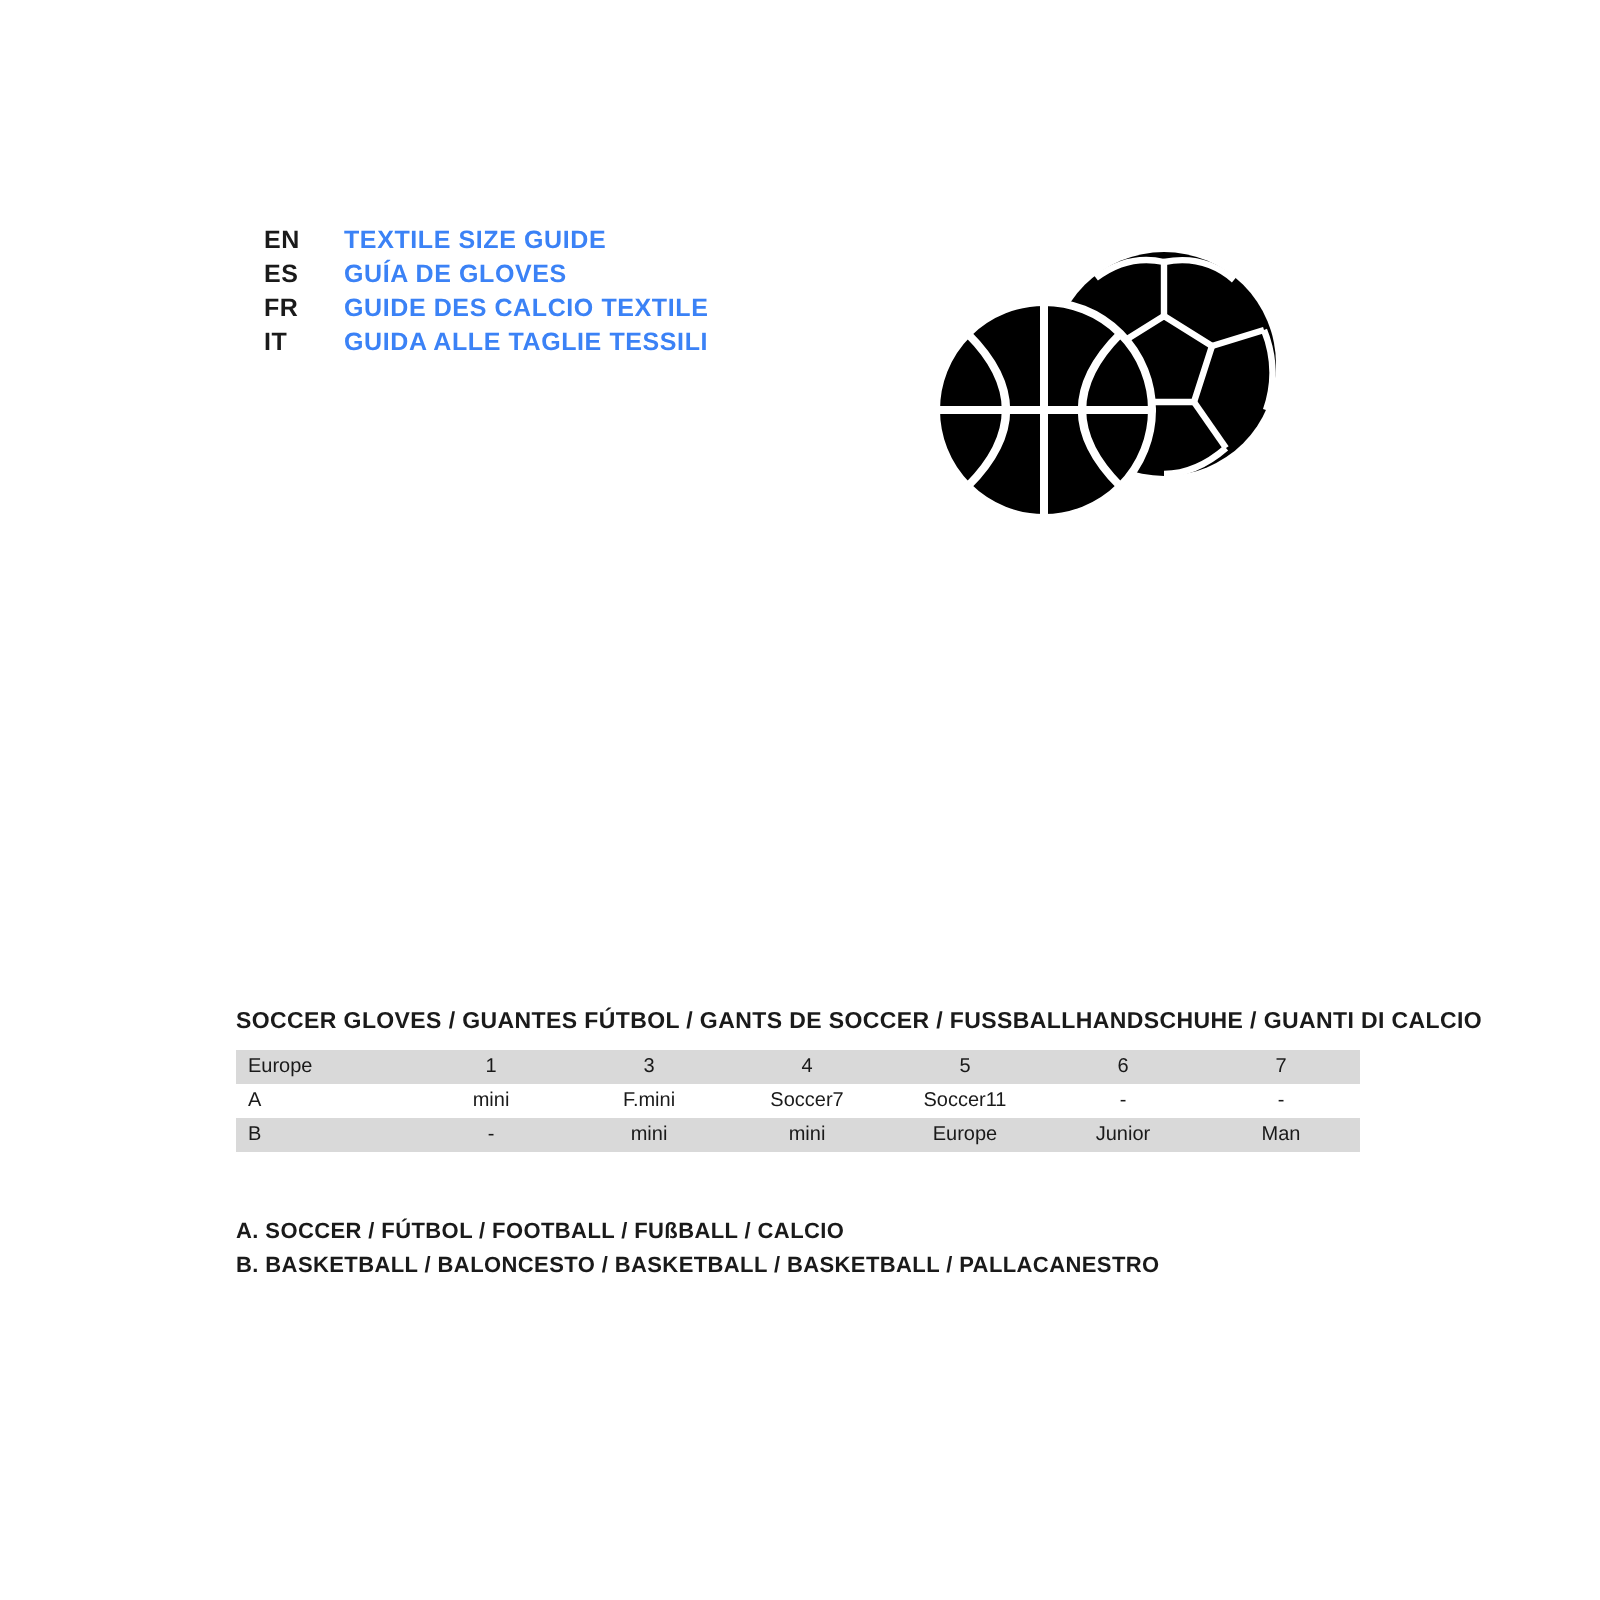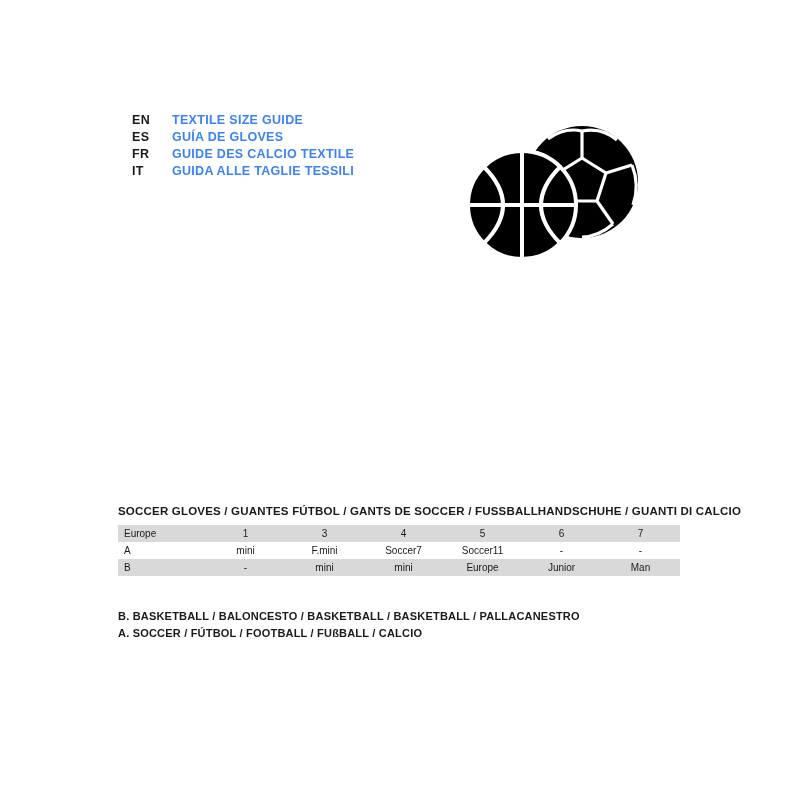--- a/index.html
+++ b/index.html
@@ -195,15 +195,15 @@
         <td>mini</td>
         <td>Europe</td>
         <td>Junior</td>
         <td>Man</td>
       </tr>
     </tbody>
   </table>
 </div>
 
 <div id="legend">
+  <div class="legend-row">A.  SOCCER / FÚTBOL / FOOTBALL / FUßBALL / CALCIO</div>
   <div class="legend-row">B.  BASKETBALL / BALONCESTO / BASKETBALL / BASKETBALL / PALLACANESTRO</div>
-  <div class="legend-row">A.  SOCCER / FÚTBOL / FOOTBALL / FUßBALL / CALCIO</div>
 </div>
 
 </body></html>

